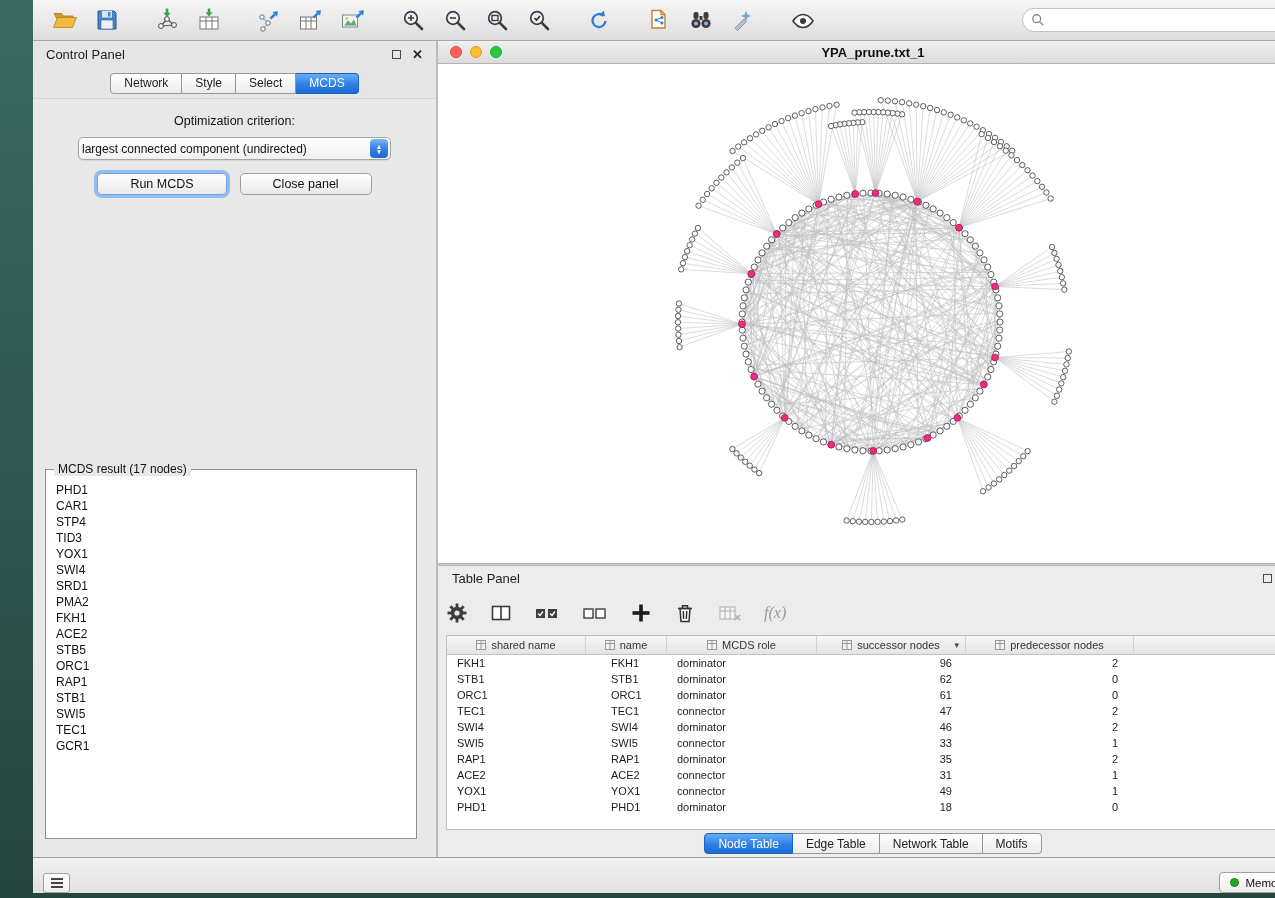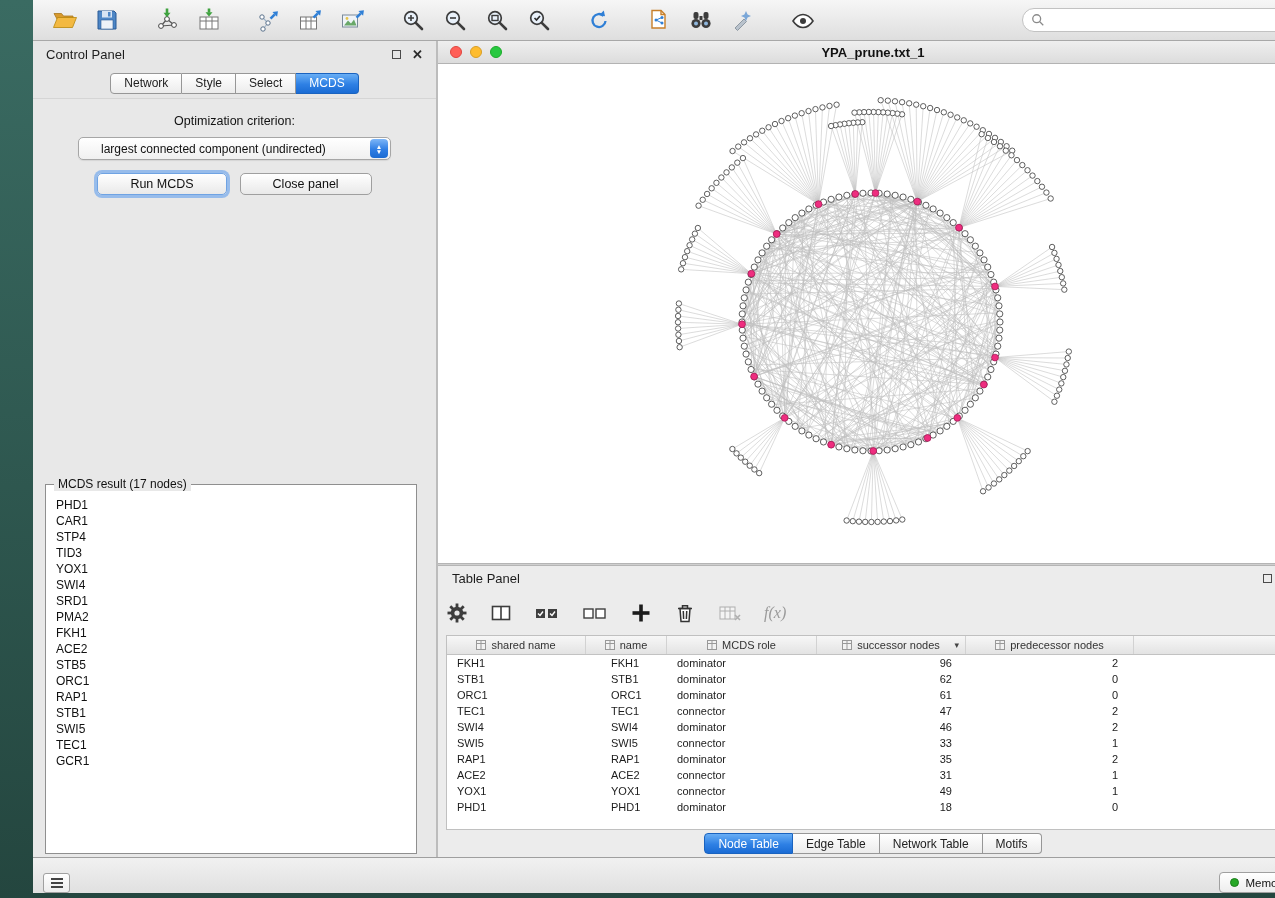--- a/index.html
+++ b/index.html
@@ -27,26 +27,26 @@
   .close-ic { font-size:13px; font-weight:bold; color:#2c2c2c; line-height:1; }
   .tabs-row { height:31px; flex:none; display:flex; justify-content:center; align-items:center; border-bottom:1px solid #d5d5d5; }
   .seg { display:flex; }
   .seg button { height:21px; padding:0 13px; font-size:12px; font-family:"Liberation Sans",sans-serif; color:#222; border:1px solid #979797; border-left-width:0; background:linear-gradient(180deg,#ffffff,#ececec); cursor:default; }
   .seg button:first-child { border-left-width:1px; border-radius:4px 0 0 4px; }
   .seg button:last-child { border-radius:0 4px 4px 0; }
   .seg button.active { background:linear-gradient(180deg,#68aef5 0%,#2e80e4 55%,#1a6bd4 100%); color:#fff; border-color:#1a63bf; }
   .cp-body { flex:1; position:relative; background:#e8e8e8; padding-top:15px; }
   .opt-label { text-align:center; font-size:12.5px; color:#111; margin-bottom:9px; }
   .dropdown { width:313px; height:23px; margin:0 auto; border:1px solid #a6a6a6; border-radius:5px; background:linear-gradient(180deg,#ffffff,#f0f0f0); display:flex; align-items:center; box-shadow:0 1px 1px rgba(0,0,0,.08); }
-  .dd-text { flex:1; font-size:12px; color:#111; padding-left:22px; white-space:nowrap; overflow:hidden; }
+  .dd-text { flex:1; font-size:12px; color:#111; padding-left:3px; white-space:nowrap; overflow:hidden; }
   .dd-stepper { width:18px; height:19px; margin-right:2px; border-radius:4px; background:linear-gradient(180deg,#7db6f8 0%,#2f7ee4 55%,#1c6bd2 100%); color:#fff; display:flex; flex-direction:column; align-items:center; justify-content:center; font-size:6.5px; line-height:5px; }
   .btn-row { display:flex; justify-content:center; gap:13px; margin-top:13px; }
   .aqua-btn { height:22px; padding:0 32px; font-size:12.5px; font-family:"Liberation Sans",sans-serif; color:#111; border:1px solid #9f9f9f; border-radius:5px; background:linear-gradient(180deg,#ffffff,#e9e9e9); cursor:default; }
   .aqua-btn.focus { border-color:#6fa3e3; box-shadow:0 0 0 3px rgba(96,158,236,.60); }
-  .result-group { position:absolute; left:12px; top:385px; width:372px; height:370px; border:1px solid #8f8f8f; background:#fff; }
+  .result-group { position:absolute; left:12px; top:370px; width:372px; height:370px; border:1px solid #8f8f8f; background:#fff; }
   .result-legend { position:absolute; top:-8px; left:8px; background:#e8e8e8; padding:0 4px; font-size:12px; color:#111; }
   .result-list { padding:12px 0 0 10px; font-size:12px; line-height:16px; color:#111; overflow:hidden; height:100%; }
 
   
   .net-titlebar { height:23px; flex:none; position:relative; display:flex; align-items:center; padding-left:12px; background:linear-gradient(180deg,#efefef,#dcdcdc); border-bottom:1px solid #b3b3b3; }
   .tl { width:12px; height:12px; border-radius:50%; margin-right:8px; flex:none; }
   .tl.red { background:#ff5f57; border:1px solid #e0443e; }
   .tl.yellow { background:#febc2e; border:1px solid #d89e24; }
   .tl.green { background:#28c840; border:1px solid #1aab29; }
   .net-title { position:absolute; left:0; right:0; text-align:center; font-size:13px; font-weight:bold; color:#111; pointer-events:none; }

